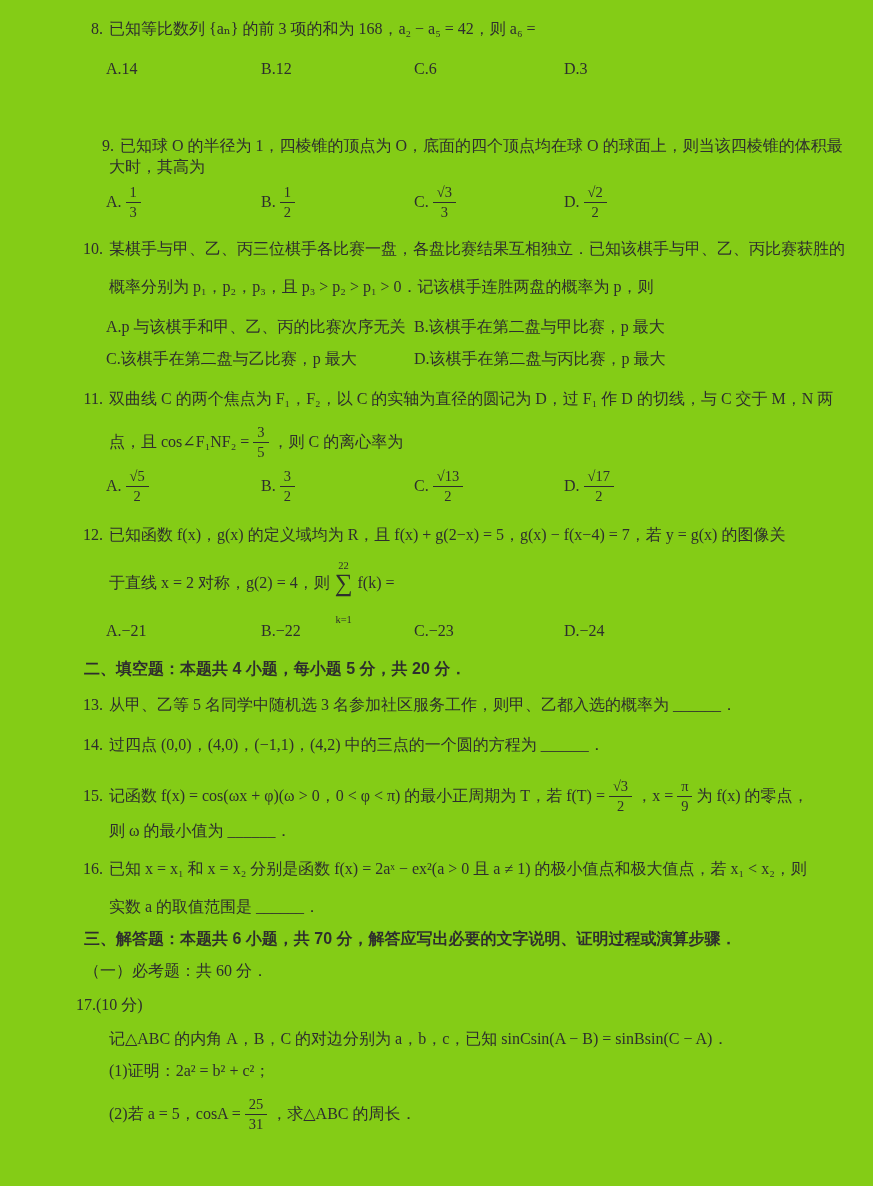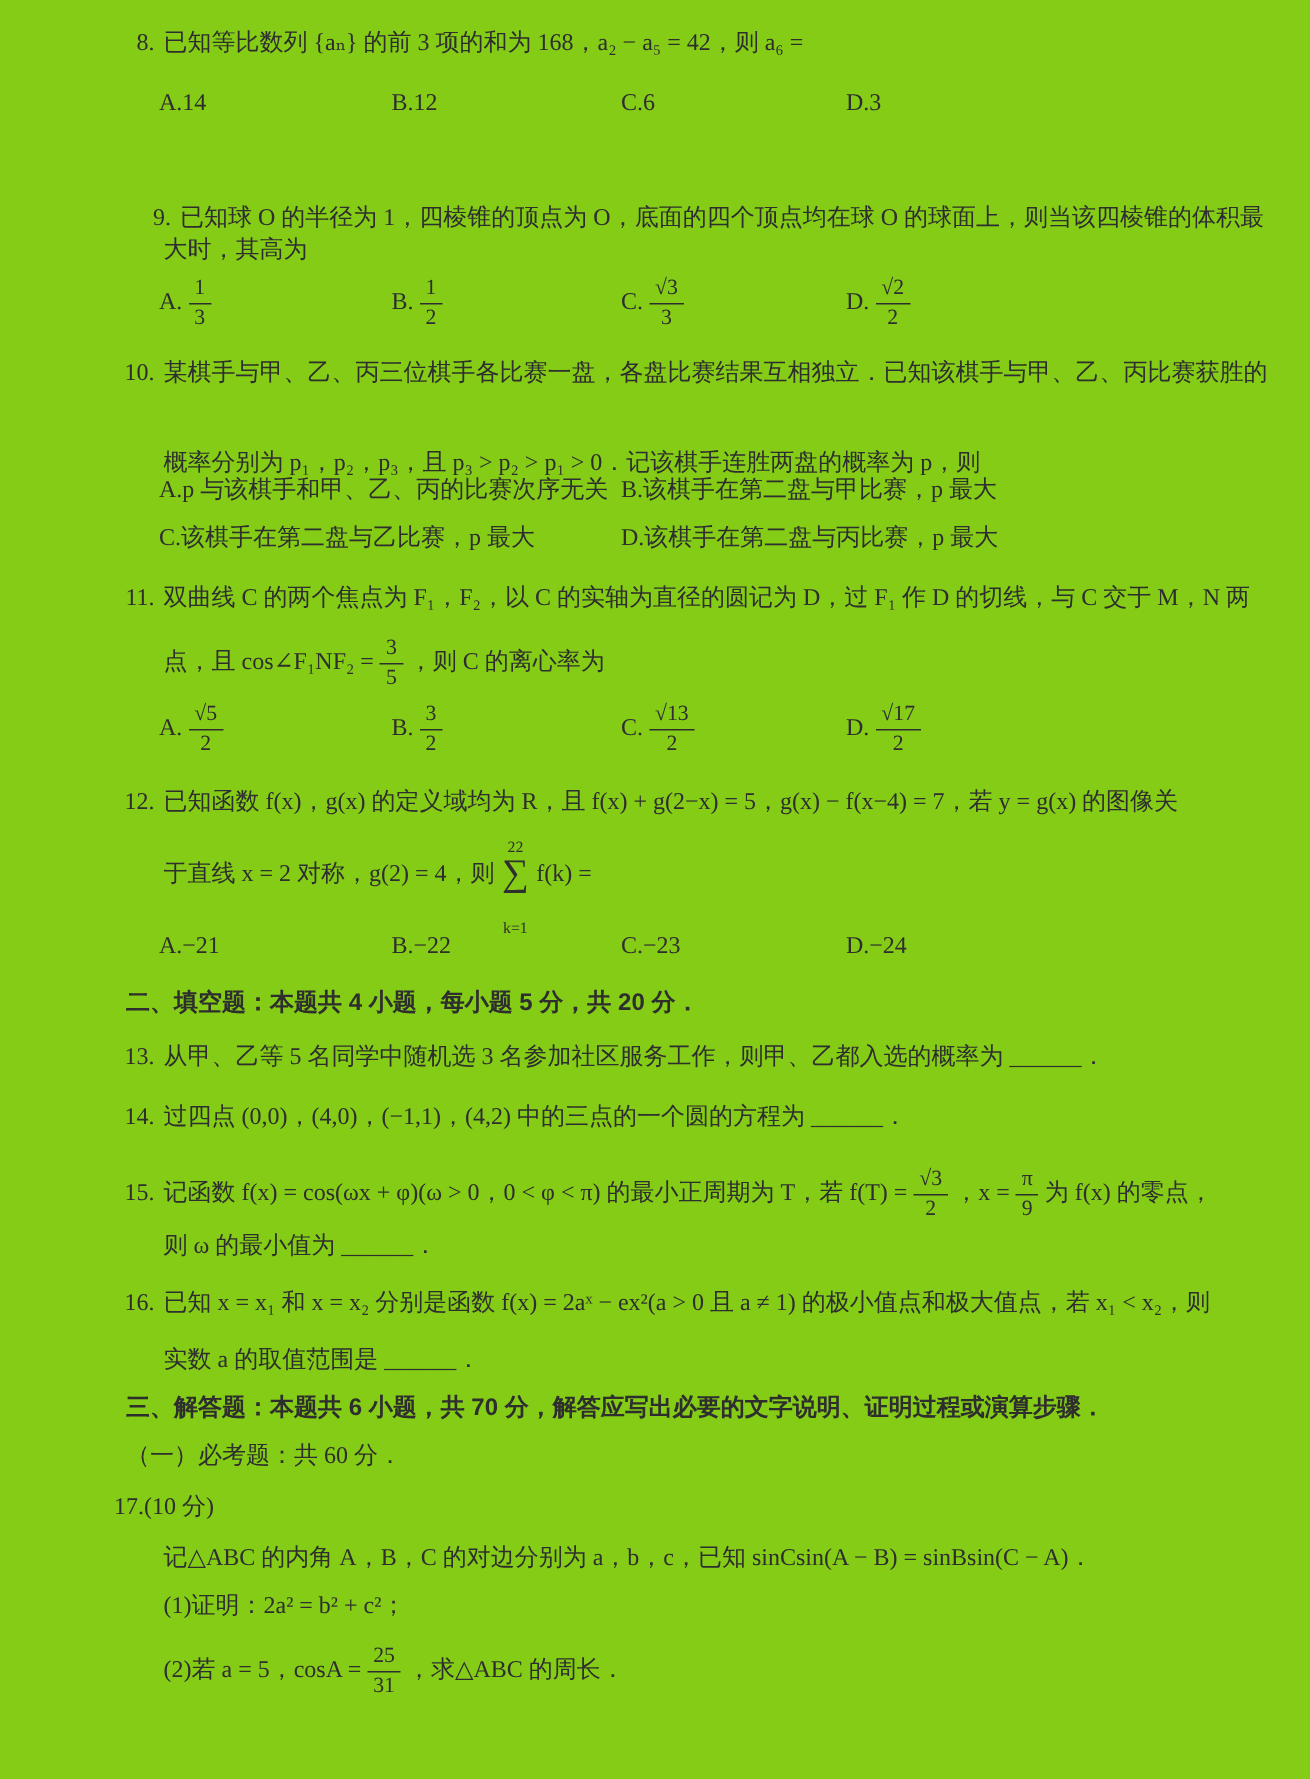--- a/index.html
+++ b/index.html
@@ -98,21 +98,21 @@
         <span class="frac">
           <span class="fnum">√2</span>
           <span class="fden">2</span>
         </span>
       </span>
   </div>
 
   <div class="line" style="left:76px; top:238px;">
     <span class="qno">10.</span><span>某棋手与甲、乙、丙三位棋手各比赛一盘，各盘比赛结果互相独立．已知该棋手与甲、乙、丙比赛获胜的</span>
   </div>
-  <div class="line" style="left:109px; top:276px;margin-top:22px;">
+  <div class="line" style="left:109px; top:276px;">
     <span>概率分别为 p₁，p₂，p₃，且 p₃ &gt; p₂ &gt; p₁ &gt; 0．记该棋手连胜两盘的概率为 p，则</span>
   </div>
   <div class="line opts2" style="left:106px; top:316px; right:48px;">
     <span>A.p 与该棋手和甲、乙、丙的比赛次序无关</span>
     <span>B.该棋手在第二盘与甲比赛，p 最大</span>
   </div>
   <div class="line opts2" style="left:106px; top:348px; right:40px;">
     <span>C.该棋手在第二盘与乙比赛，p 最大</span>
     <span>D.该棋手在第二盘与丙比赛，p 最大</span>
   </div>

